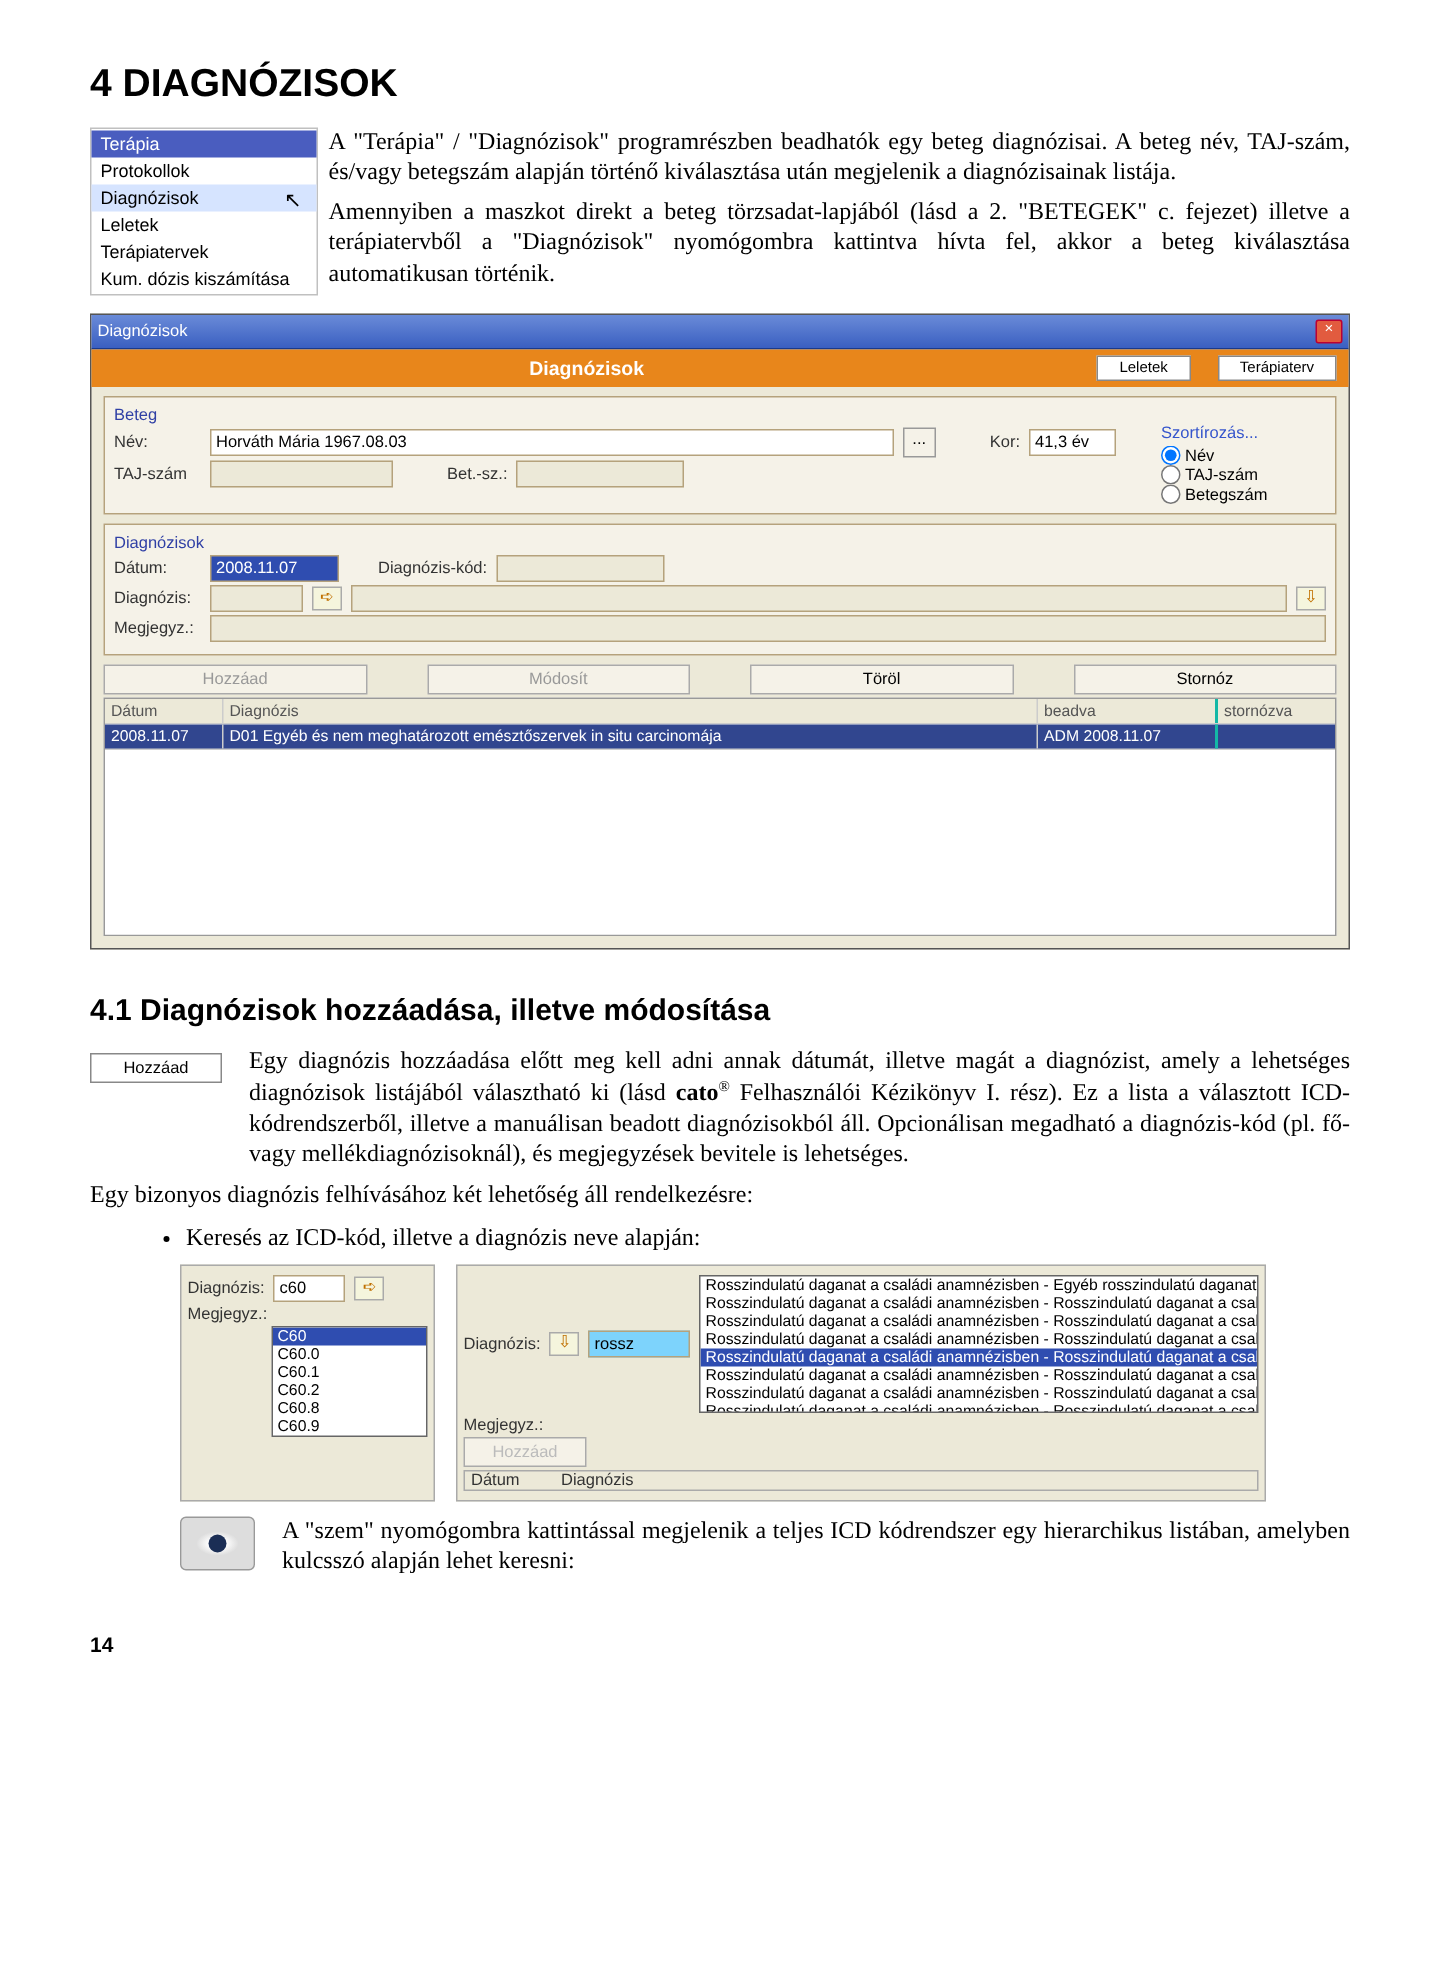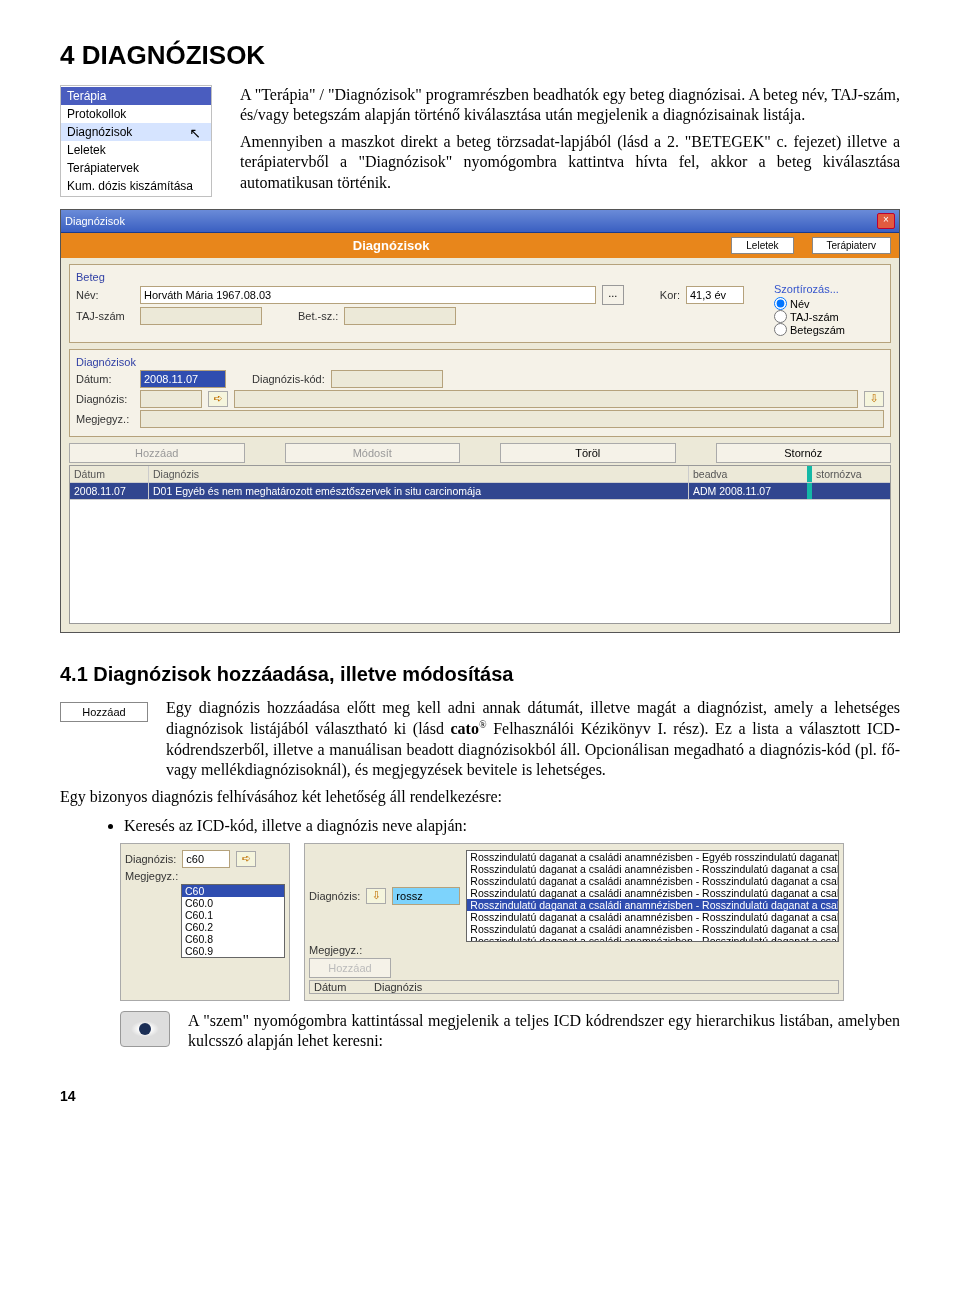--- a/index.html
+++ b/index.html
@@ -23,21 +23,21 @@
     margin-bottom: 18px;
   }
   h1.section-title {
     font-family: Arial, sans-serif;
     font-size: 26px;
     font-weight: bold;
     margin: 10px 0 14px 0;
   }
   .block-with-menu {
     display: flex;
-    gap: 28px;
+    gap: 7px;
     align-items: flex-start;
   }
   .menu-img {
     width: 150px;
     font-family: Tahoma, Arial, sans-serif;
     font-size: 12px;
     background: #fff;
     border: 1px solid #c0c0c0;
     padding: 1px 0;
   }
@@ -193,21 +193,21 @@
     background: #fff;
   }
   .tbl-head, .tbl-row {
     display: flex;
     font-size: 10.5px;
     border-bottom: 1px solid #ccc;
   }
   .tbl-head { background: #ece9d8; font-weight: normal; color:#555;}
   .tbl .c1 { width: 70px; padding: 2px 4px; border-right:1px solid #ccc;}
   .tbl .c2 { flex: 1; padding: 2px 4px; border-right:1px solid #ccc;}
-  .tbl .c3 { width: 110px; padding: 2px 4px; border-right:5px solid #14b8a6;}
+  .tbl .c3 { width: 110px; padding: 2px 4px; border-right:2px solid #14b8a6;}
   .tbl .c4 { width: 70px; padding: 2px 4px; }
   .tbl-body { min-height: 140px; background: #fff; }
   .sel-row { background: #31468f; color: #fff; }
 
   h2.subsec {
     font-family: Arial, sans-serif;
     font-size: 20px;
     font-weight: bold;
     margin: 30px 0 12px 0;
   }

